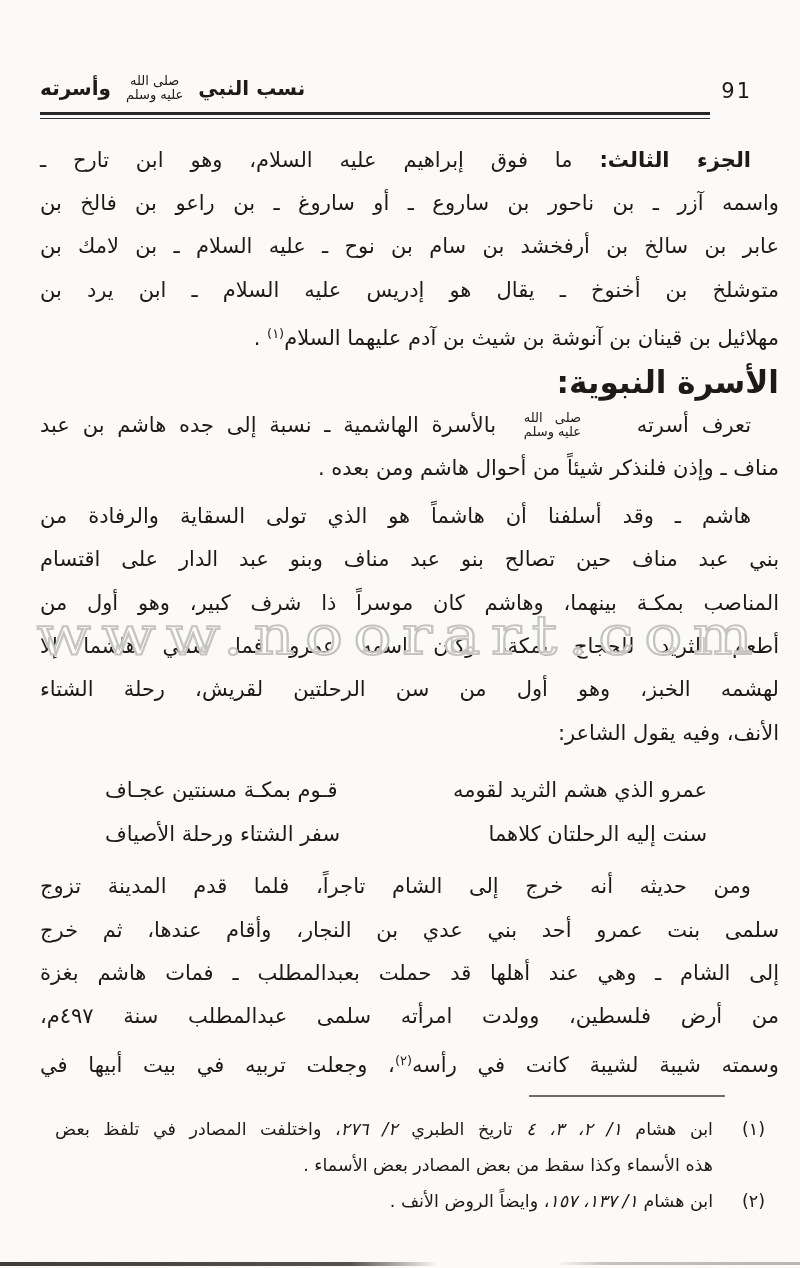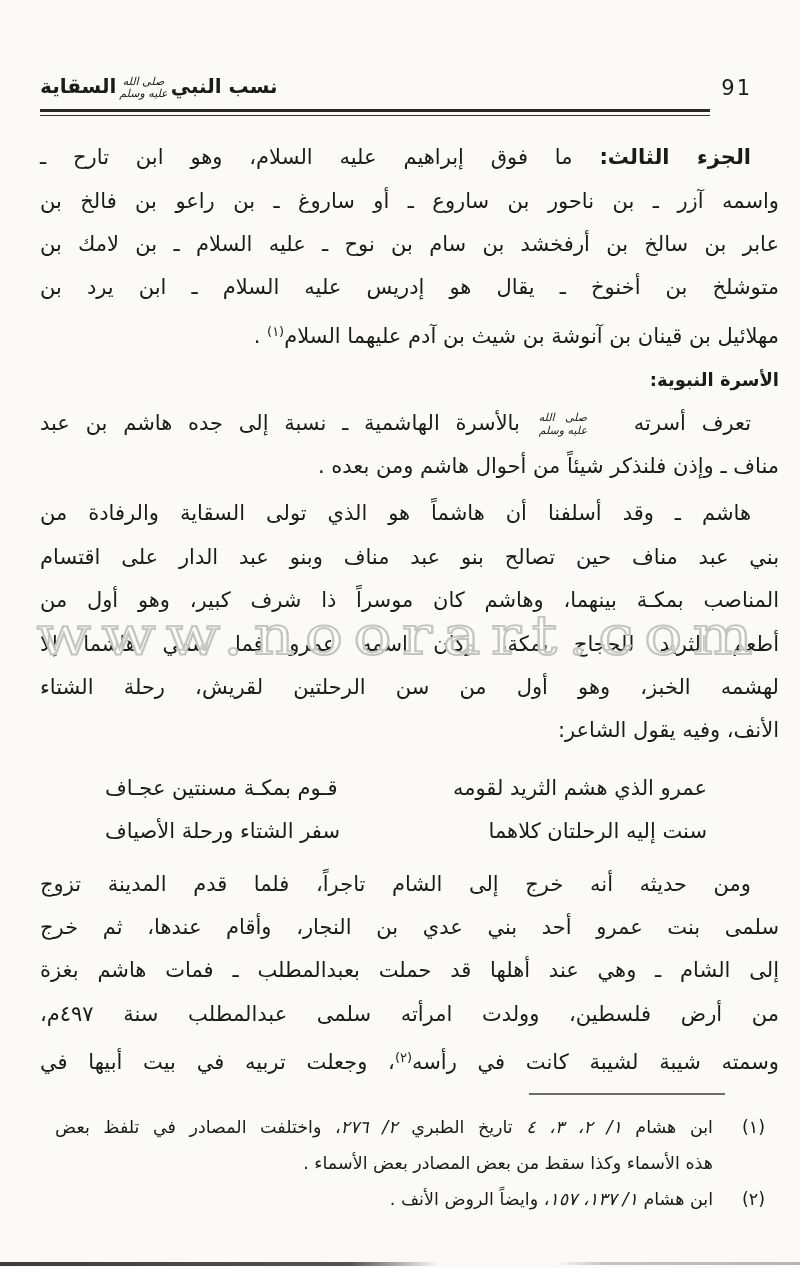--- a/index.html
+++ b/index.html
@@ -33,35 +33,34 @@
   .body{
     padding:20px 21px 0 40px;
     font-size:21px;
     line-height:43.4px;
     text-align:justify;
   }
   .jline{text-align:justify;text-align-last:justify;}
   .lastline{text-align:center;text-align-last:right;}
   .indent{text-indent:28px;}
   .lead{font-weight:bold;}
-  .section-heading{font-size:18px;font-weight:bold;text-align:right;text-align-last:right;}
+  .section-heading{font-size:31px;font-weight:bold;text-align:right;text-align-last:right;}
   .p3{margin-top:4px;}
   .p4{margin-top:9px;}
   .fnref{font-size:13px;vertical-align:7px;letter-spacing:-1px;}
   
   .seal{
     display:inline-block;
     vertical-align:-4px;
     text-align:center;
-    font-size:11px;
+    font-size:13px;
     line-height:1.1;
     font-weight:normal;
-    margin:0 3px;
+    margin:0 15px;
     white-space:nowrap;
-    font-style:italic;
   }
   .seal div{text-align:center;}
   
   .poetry{margin:14px 72px 0 65px;}
   .poetry-line{
     display:flex;
     justify-content:space-between;
     line-height:43.4px;
   }
   .hemistich{white-space:nowrap;}
@@ -107,21 +106,21 @@
     background:linear-gradient(to left,#b9b6b2 0%,#c6c3bf 80%,rgba(198,195,191,0) 100%);
   }
 </style>
 </head>
 <body>
 
 <div class="page">
 
   <div class="header">
     <div class="page-number">91</div>
-    <div class="running-title"><span>نسب النبي</span><span class="seal"><div>صلى الله</div><div>عليه وسلم</div></span><span>السقاية</span></div>
+    <div class="running-title"><span>نسب النبي</span><span class="seal"><div>صلى الله</div><div>عليه وسلم</div></span><span>وأسرته</span></div>
   </div>
   <div class="rule"></div>
 
   <div class="body">
 
     <div>
       <div class="jline indent"><span class="lead">الجزء الثالث:</span><span> ما فوق إبراهيم عليه السلام، وهو ابن تارح ـ</span></div>
       <div class="jline">واسمه آزر ـ بن ناحور بن ساروع ـ أو ساروغ ـ بن راعو بن فالخ بن</div>
       <div class="jline">عابر بن سالخ بن أرفخشد بن سام بن نوح ـ عليه السلام ـ بن لامك بن</div>
       <div class="jline">متوشلخ بن أخنوخ ـ يقال هو إدريس عليه السلام ـ ابن يرد بن</div>

